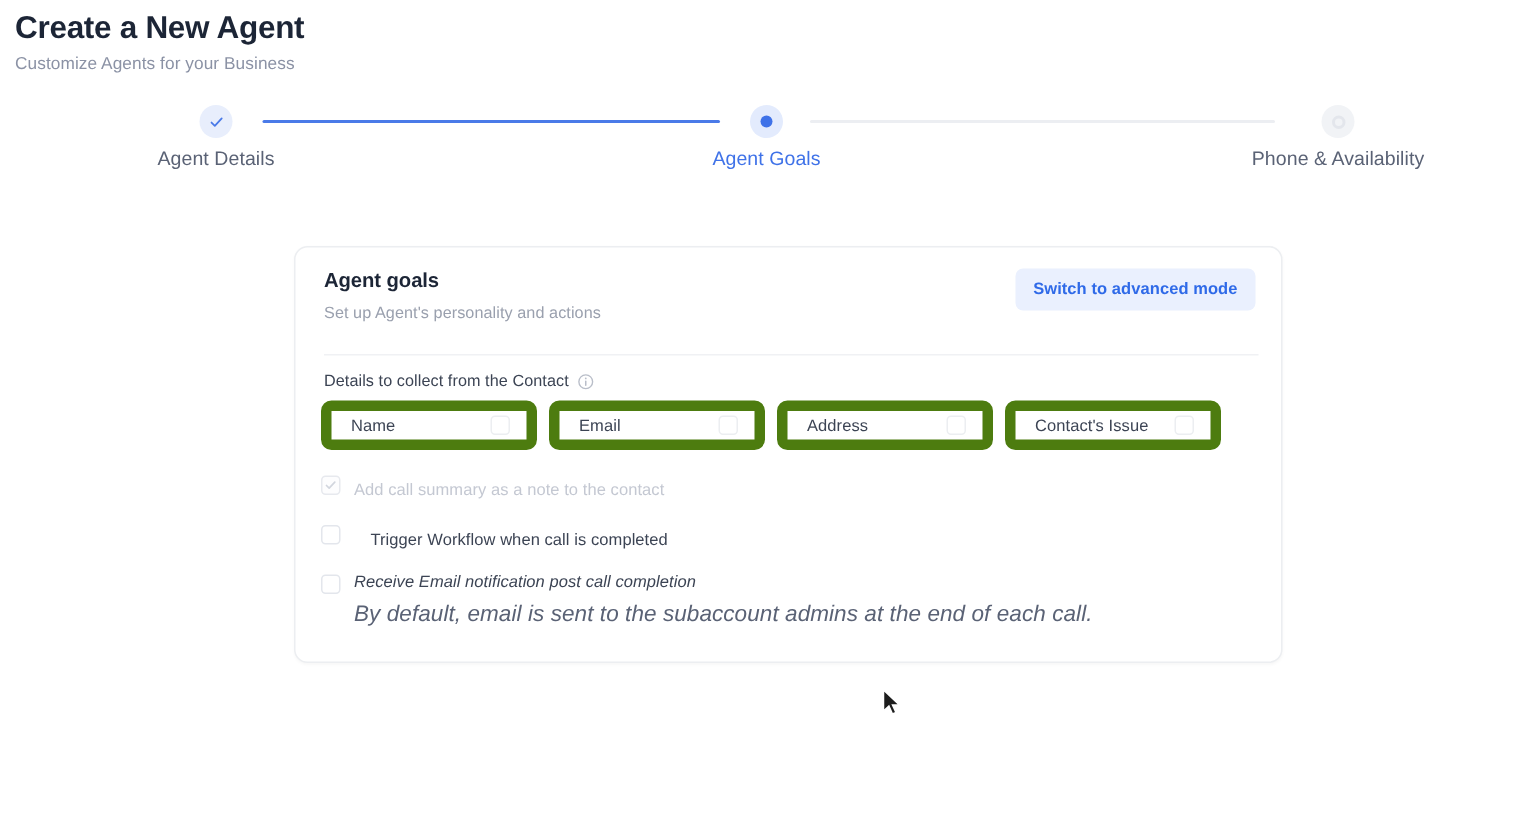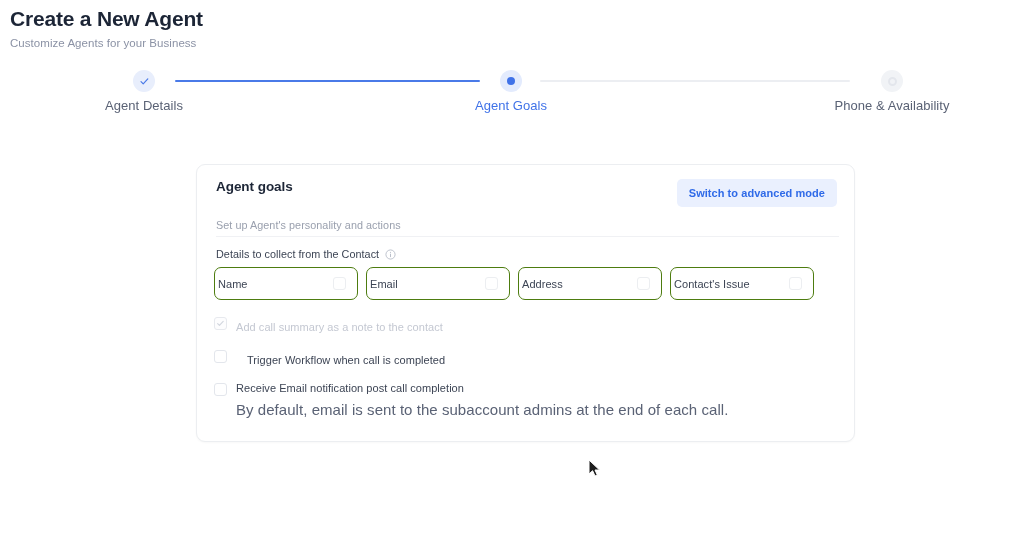--- a/index.html
+++ b/index.html
@@ -95,21 +95,21 @@
   }
   .card-title {
     font-size: 13.5px;
     font-weight: 700;
     color: #1c2536;
     letter-spacing: -0.05px;
   }
   .card-sub {
     font-size: 10.8px;
     color: #9aa0ae;
-    margin-top: 25px;
+    margin-top: 9px;
     letter-spacing: 0.05px;
   }
   .advanced-btn {
     position: absolute;
     right: 17px; top: 14px;
     background: #eaf0fe;
     color: #2f6ae8;
     border: none;
     border-radius: 5px;
     padding: 8px 12px;
@@ -141,27 +141,27 @@
 
   .chips {
     position: absolute;
     left: 17px; top: 102px;
     display: flex;
     gap: 8px;
   }
   .chip {
     width: 144px;
     height: 33px;
-    border: 1px solid #4d7c0f;
+    border: 7px solid #4d7c0f;
     border-radius: 7px;
     background: #ffffff;
     display: flex;
     align-items: center;
     justify-content: space-between;
-    padding: 0 11px 0 3px;
+    padding: 0 11px 0 13px;
     cursor: pointer;
   }
   .chip-label {
     font-size: 11px;
     color: #3c4454;
     letter-spacing: 0.05px;
   }
   .chip-box {
     width: 13px; height: 13px;
     border: 1.4px solid #eceef1;
@@ -173,21 +173,21 @@
   
   .opt {
     position: absolute;
     left: 17px;
     display: flex;
     align-items: flex-start;
     gap: 9px;
   }
   .opt-1 { top: 151px; justify-content: flex-end; }
   .opt-2 { top: 184px; gap: 20px; }
-  .opt-3 { top: 217px; }
+  .opt-3 { top: 217px; font-style: italic; }
 
   .cbox {
     width: 13px; height: 13px;
     border: 1.4px solid #e3e6ec;
     border-radius: 3px;
     background: #fff;
     flex: none;
     margin-top: 1px;
     display: flex; align-items: center; justify-content: center;
     cursor: pointer;

